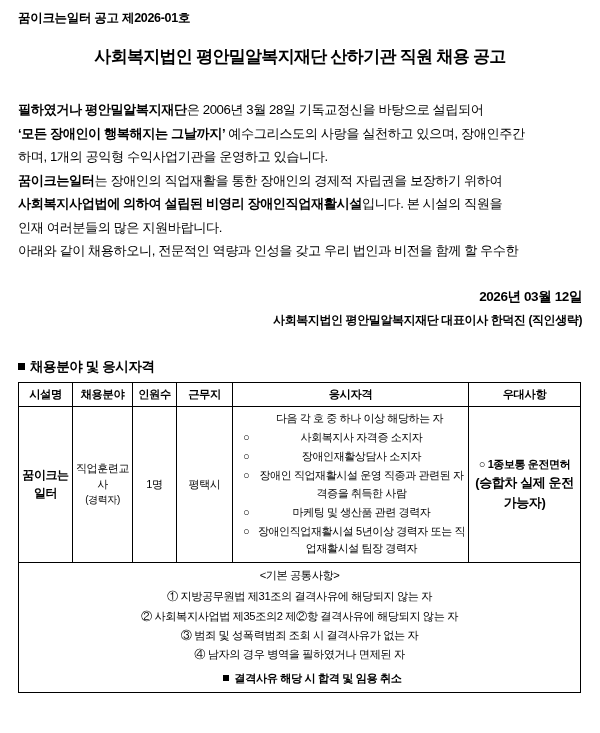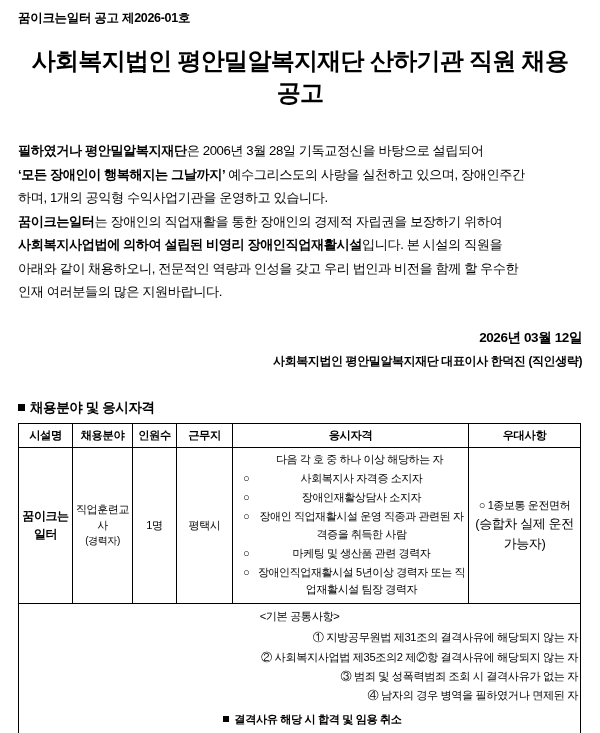--- a/index.html
+++ b/index.html
@@ -23,21 +23,21 @@
     position: relative;
   }
   .doc-number {
     font-size: 12.5px;
     font-weight: bold;
     letter-spacing: -0.3px;
     margin-bottom: 18px;
   }
   .main-title {
     text-align: center;
-    font-size: 24px;
+    font-size: 17px;
     font-weight: bold;
     letter-spacing: -0.7px;
     margin: 18px 0 30px 0;
   }
   .body-block {
     font-size: 13.2px;
     line-height: 1.78;
     letter-spacing: -0.45px;
     text-align: left;
   }
@@ -124,34 +124,34 @@
     margin: 1px 0;
   }
   td.qual li .bullet {
     position: absolute;
     left: 2px;
     top: 0;
   }
   td.pref {
     font-size: 11px;
     line-height: 1.55;
+    font-weight: bold;
   }
   td.pref .sub { font-size: 13px; }
   td.common {
     text-align: left;
     padding: 7px 8px 8px 10px;
     font-size: 11.2px;
     line-height: 1.72;
   }
   td.common .head { font-weight: normal; margin-bottom: 2px; }
   td.common ol {
     list-style: none;
     margin: 0;
     padding: 0;
-    text-align: right;
   }
   td.common li { margin: 0; }
   td.common .note {
     margin-top: 5px;
     padding-left: 26px;
     font-weight: bold;
   }
   td.common .note .dot {
     display: inline-block;
     width: 6px;
@@ -180,24 +180,24 @@
     <p>
       <span>하며, 1개의 공익형 수익사업기관을 운영하고 있습니다.</span>
     </p>
     <p>
       <span class="b">꿈이크는일터</span><span>는 장애인의 직업재활을 통한 장애인의 경제적 자립권을 보장하기 위하여</span>
     </p>
     <p>
       <span class="b">사회복지사업법에 의하여 설립된 비영리 장애인직업재활시설</span><span>입니다. 본 시설의 직원을</span>
     </p>
     <p>
+      <span>인재 여러분들의 많은 지원바랍니다.</span>
+    </p>
+    <p>
       <span>아래와 같이 채용하오니, 전문적인 역량과 인성을 갖고 우리 법인과 비전을 함께 할 우수한</span>
-    </p>
-    <p>
-      <span>인재 여러분들의 많은 지원바랍니다.</span>
     </p>
   </div>
 
   <div class="sign-block">
     <div class="sign-date">2026년  03월  12일</div>
     <div class="sign-org">사회복지법인  평안밀알복지재단 대표이사 한덕진 (직인생략)</div>
   </div>
 
   <div class="section-head">
     <span class="sq"></span><span>채용분야 및 응시자격</span>

